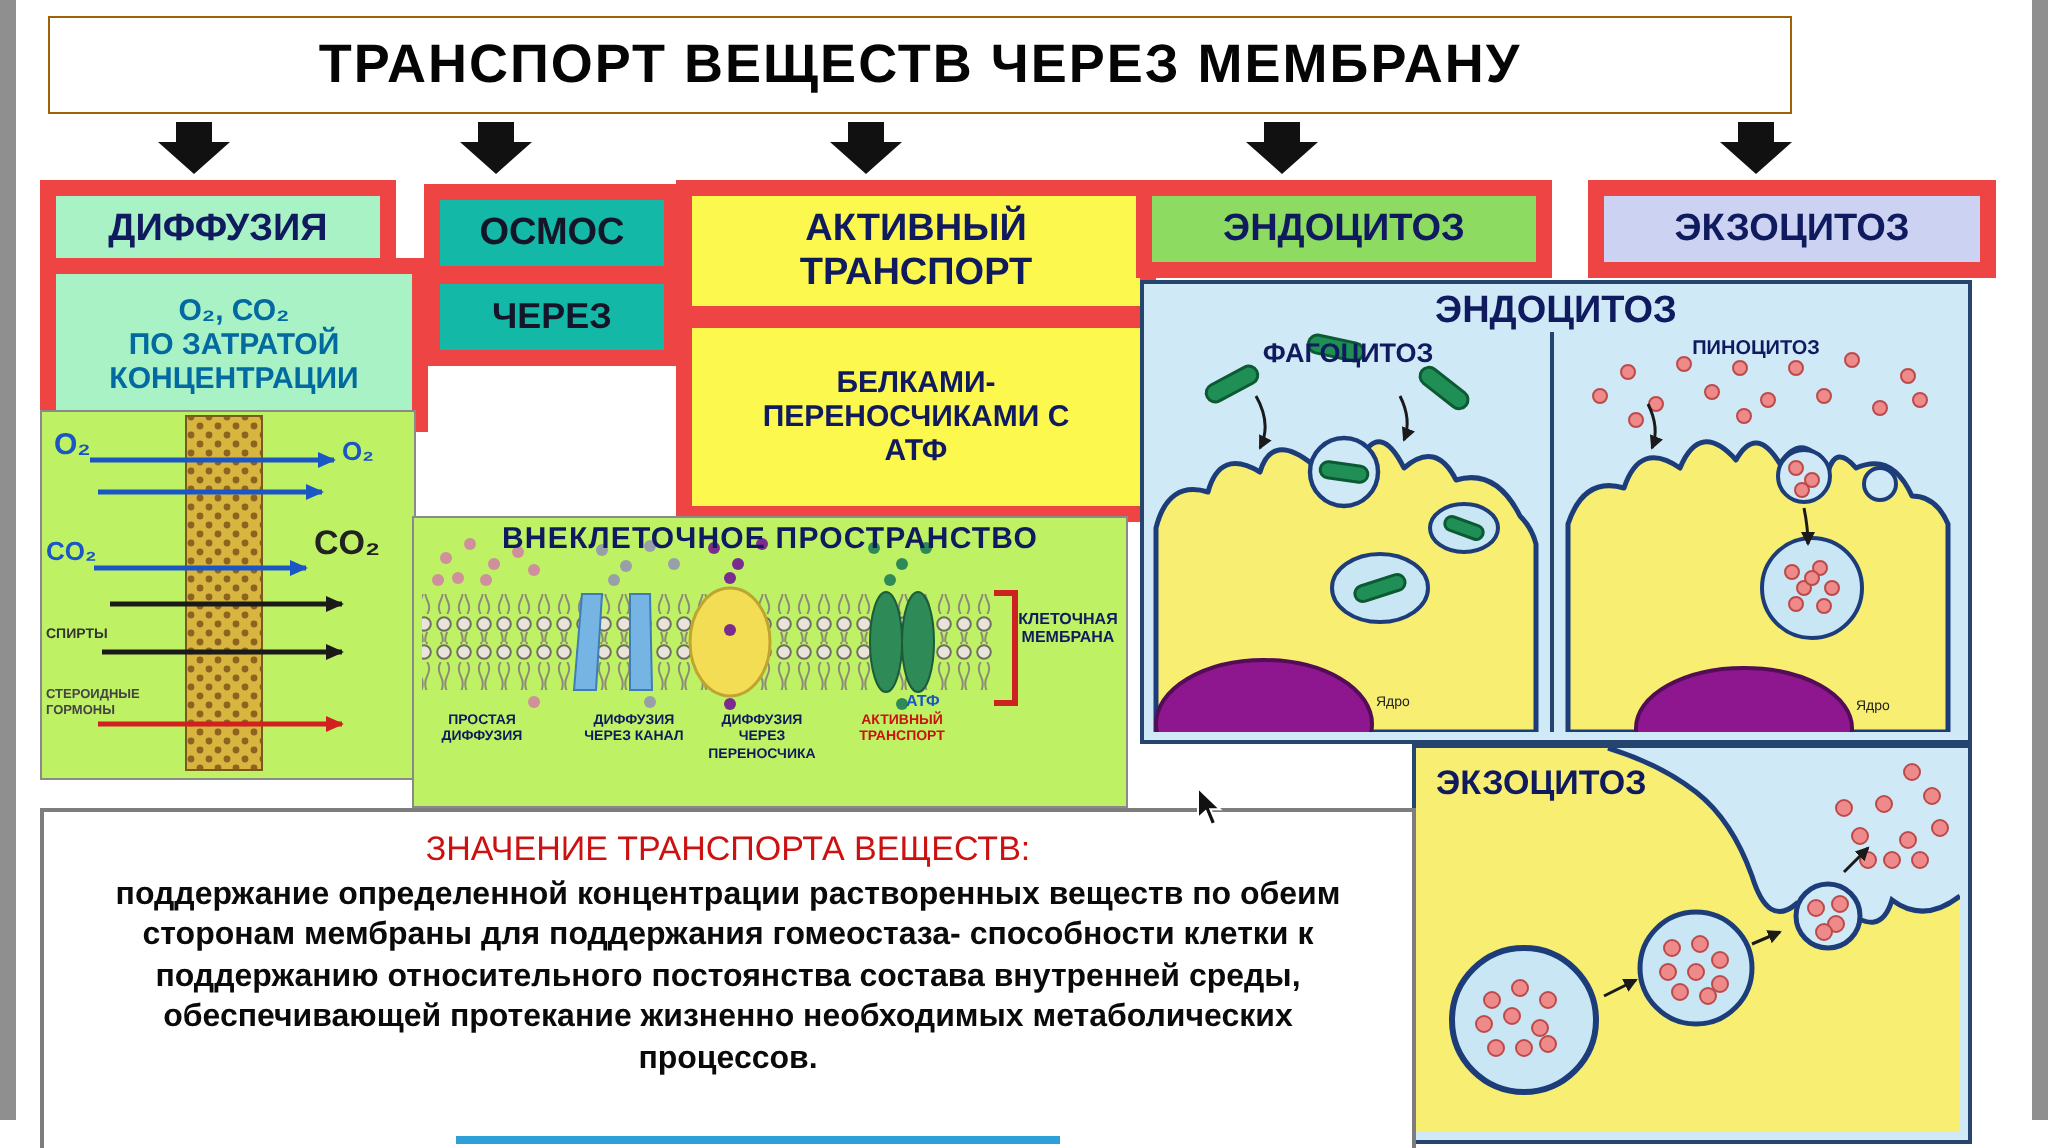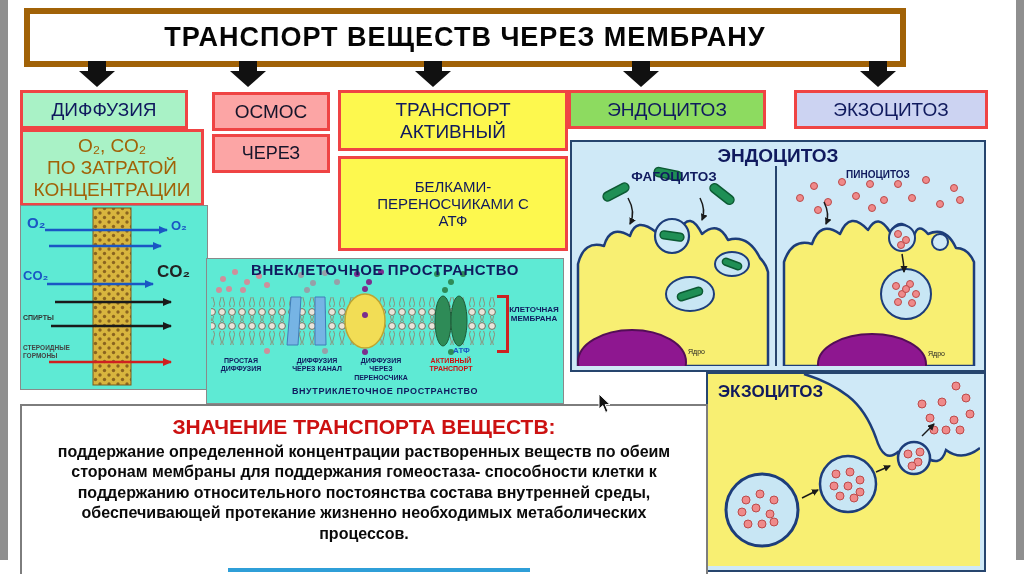--- a/index.html
+++ b/index.html
@@ -1,32 +1,32 @@
 <!DOCTYPE html>
 <html><head>
 <meta charset="utf-8">
 <style>
   html,body{margin:0;padding:0}
   body{width:1024px;height:574px;font-family:"Liberation Sans",sans-serif;background:#fff}
   .stage{position:relative;width:1024px;height:574px;overflow:hidden;background:#fff}
   .edge{position:absolute;top:0;width:8px;height:560px;background:#8f8f8f}
-  .title-box{position:absolute;left:24px;top:8px;width:870px;height:47px;border:6px solid #a16207;display:flex;align-items:center;justify-content:center;font-size:27px;font-weight:bold;color:#050505;letter-spacing:1px;white-space:nowrap;background:#fff}
+  .title-box{position:absolute;left:24px;top:8px;width:870px;height:47px;border:1px solid #a16207;display:flex;align-items:center;justify-content:center;font-size:27px;font-weight:bold;color:#050505;letter-spacing:1px;white-space:nowrap;background:#fff}
   .darr{position:absolute;top:61px}
-  .box{position:absolute;display:flex;flex-direction:column;align-items:center;justify-content:center;text-align:center;font-weight:normal;color:#101a5e;border:3px solid #ef4444}
+  .box{position:absolute;display:flex;flex-direction:column;align-items:center;justify-content:center;text-align:center;font-weight:bold;color:#101a5e;border:8px solid #ef4444}
   .c-mint{background:#a9f2c6}
-  .c-pink{background:#fca5a5}
+  .c-pink{background:#14b8a6}
   .c-yellow{background:#fdf84e}
   .c-green{background:#8ddb60}
   .c-lav{background:#ccd3f2}
-  .fig{position:absolute;background:#5eead4;border:1px solid #8a8a8a}
+  .fig{position:absolute;background:#bef264;border:1px solid #8a8a8a}
   .fig svg,.panel svg{position:absolute;left:0;top:0;display:block}
   .lbl{position:absolute;font-weight:bold;color:#101a5e;text-align:center;line-height:1.18}
   .panel{position:absolute;border:2px solid #26456e;background:#cfe9f7;overflow:hidden}
   .meaning{position:absolute;left:20px;top:404px;width:652px;height:161px;background:#fff;border:2px solid #7d7d7d;text-align:center;padding:9px 16px 0 16px}
-  .meaning-title{color:#cc1111;font-weight:bold;font-size:21px;margin-bottom:3px}
+  .meaning-title{color:#cc1111;font-weight:normal;font-size:17px;margin-bottom:3px}
   .meaning-body{color:#0a0a0a;font-weight:bold;font-size:16px;line-height:1.28}
   .divider-v{position:absolute;background:#26456e}
   .bracket{position:absolute;border-top:3px solid #cc2222;border-right:3px solid #cc2222;border-bottom:3px solid #cc2222}
   .progress{position:absolute;left:228px;top:568px;width:302px;height:4px;background:#2f9fd8}
 </style>
 </head>
 <body>
 
 <div class="stage">
 
@@ -47,27 +47,27 @@
   <svg class="darr" style="left:623px" width="36" height="26" viewBox="0 0 36 26">
       <polygon points="9,0 27,0 27,10 36,10 18,26 0,10 9,10" fill="#111"></polygon>
     </svg>
   <svg class="darr" style="left:860px" width="36" height="26" viewBox="0 0 36 26">
       <polygon points="9,0 27,0 27,10 36,10 18,26 0,10 9,10" fill="#111"></polygon>
     </svg>
 
   <div class="box c-mint" style="left:20px;top:90px;width:162px;height:33px;font-size:19px">ДИФФУЗИЯ</div>
   <div class="box c-pink" style="left:212px;top:92px;width:112px;height:33px;font-size:19px;color:#15152a">ОСМОС</div>
   <div class="box c-yellow" style="left:338px;top:90px;width:224px;height:55px;font-size:19px">
+    <div>АКТИВНЫЙ</div>
     <div>ТРАНСПОРТ</div>
-    <div>АКТИВНЫЙ</div>
   </div>
   <div class="box c-green" style="left:568px;top:90px;width:192px;height:33px;font-size:19px">ЭНДОЦИТОЗ</div>
   <div class="box c-lav" style="left:794px;top:90px;width:188px;height:33px;font-size:19px">ЭКЗОЦИТОЗ</div>
 
-  <div class="box c-mint" style="left:20px;top:129px;width:178px;height:71px;font-size:19px;color:#a16207">
+  <div class="box c-mint" style="left:20px;top:129px;width:178px;height:71px;font-size:15px;color:#0369a1">
     <div>О₂, СО₂</div>
     <div>ПО ЗАТРАТОЙ</div>
     <div>КОНЦЕНТРАЦИИ</div>
   </div>
   <div class="box c-pink" style="left:212px;top:134px;width:112px;height:33px;font-size:18px;color:#15152a">ЧЕРЕЗ</div>
   <div class="box c-yellow" style="left:338px;top:156px;width:224px;height:89px;font-size:15px">
     <div>БЕЛКАМИ-</div>
     <div>ПЕРЕНОСЧИКАМИ С</div>
     <div>АТФ</div>
   </div>
@@ -158,21 +158,20 @@
           <circle cx="238" cy="31" r="3"></circle>
           <circle cx="256" cy="15" r="3"></circle>
           <circle cx="244" cy="93" r="3"></circle>
       </g>
     </svg>
     <div class="lbl" style="left:0;top:2px;width:100%;font-size:15px;letter-spacing:.6px">ВНЕКЛЕТОЧНОЕ ПРОСТРАНСТВО</div>
     <div class="lbl" style="left:8px;top:98px;width:52px;font-size:7px">ПРОСТАЯ ДИФФУЗИЯ</div>
     <div class="lbl" style="left:84px;top:98px;width:52px;font-size:7px">ДИФФУЗИЯ ЧЕРЕЗ КАНАЛ</div>
     <div class="lbl" style="left:142px;top:98px;width:64px;font-size:7px">ДИФФУЗИЯ ЧЕРЕЗ ПЕРЕНОСЧИКА</div>
     <div class="lbl" style="left:212px;top:98px;width:64px;font-size:7px;color:#cc1111">АКТИВНЫЙ ТРАНСПОРТ</div>
-    <div class="lbl" style="left:0;top:127px;width:100%;font-size:9px;letter-spacing:.6px">ВНУТРИКЛЕТОЧНОЕ ПРОСТРАНСТВО</div>
     <div class="bracket" style="left:290px;top:36px;width:9px;height:52px"></div>
     <div class="lbl" style="left:301px;top:46px;width:52px;font-size:8px">КЛЕТОЧНАЯ МЕМБРАНА</div>
     <div class="lbl" style="left:246px;top:87px;font-size:8px;color:#1a56c4">АТФ</div>
   </div>
 
   <div class="panel" style="left:570px;top:140px;width:412px;height:228px">
     <svg width="408" height="224" viewBox="0 0 408 224">
       <defs>
         <marker id="eK" markerWidth="8" markerHeight="8" refX="6" refY="3.5" orient="auto" markerUnits="userSpaceOnUse">
             <path d="M0,0 L7,3.5 L0,7 Z" fill="#1a1a1a"></path>

